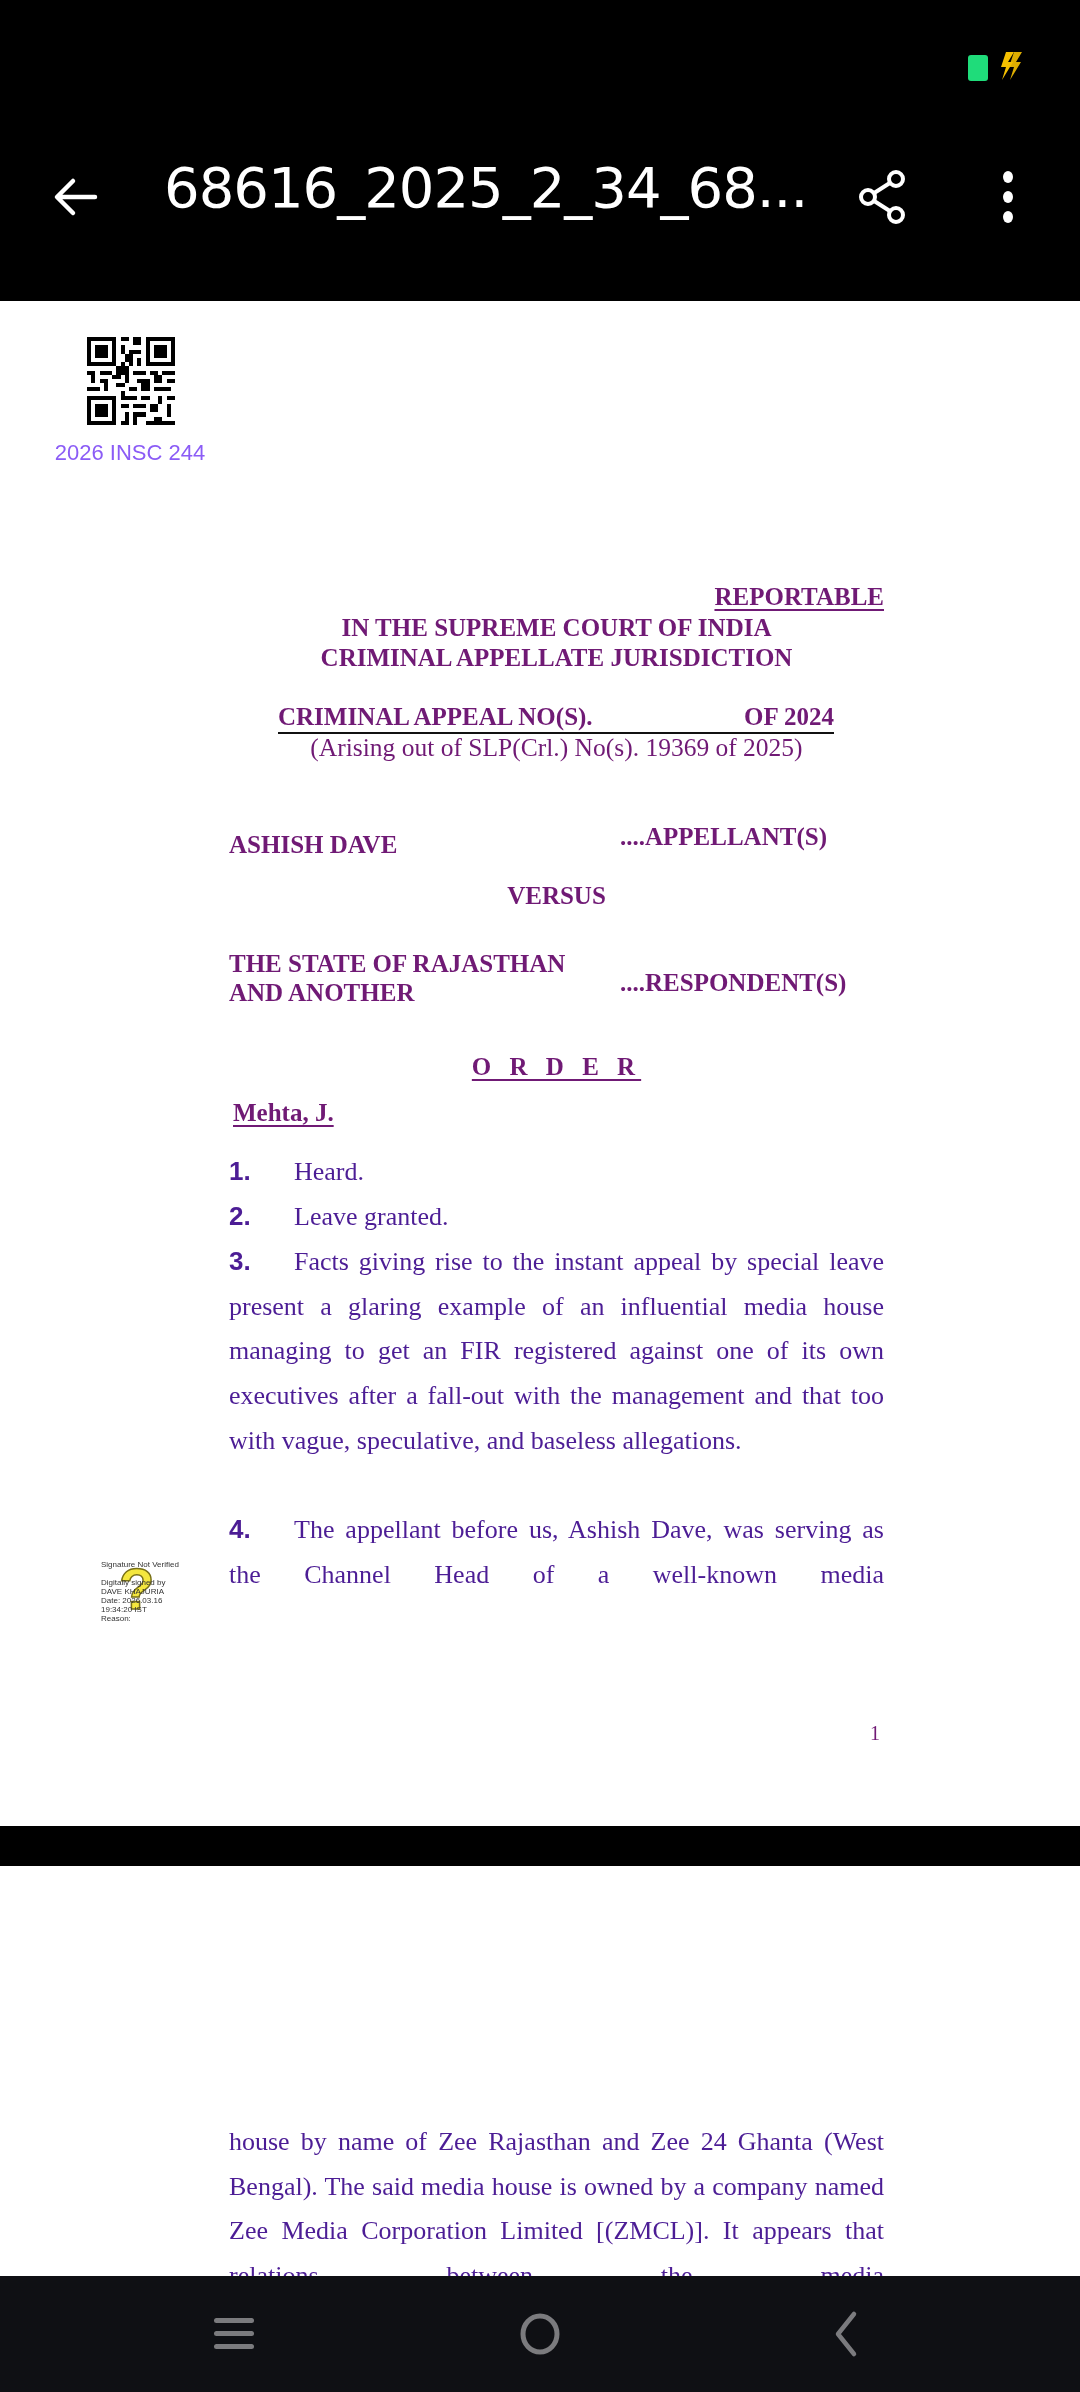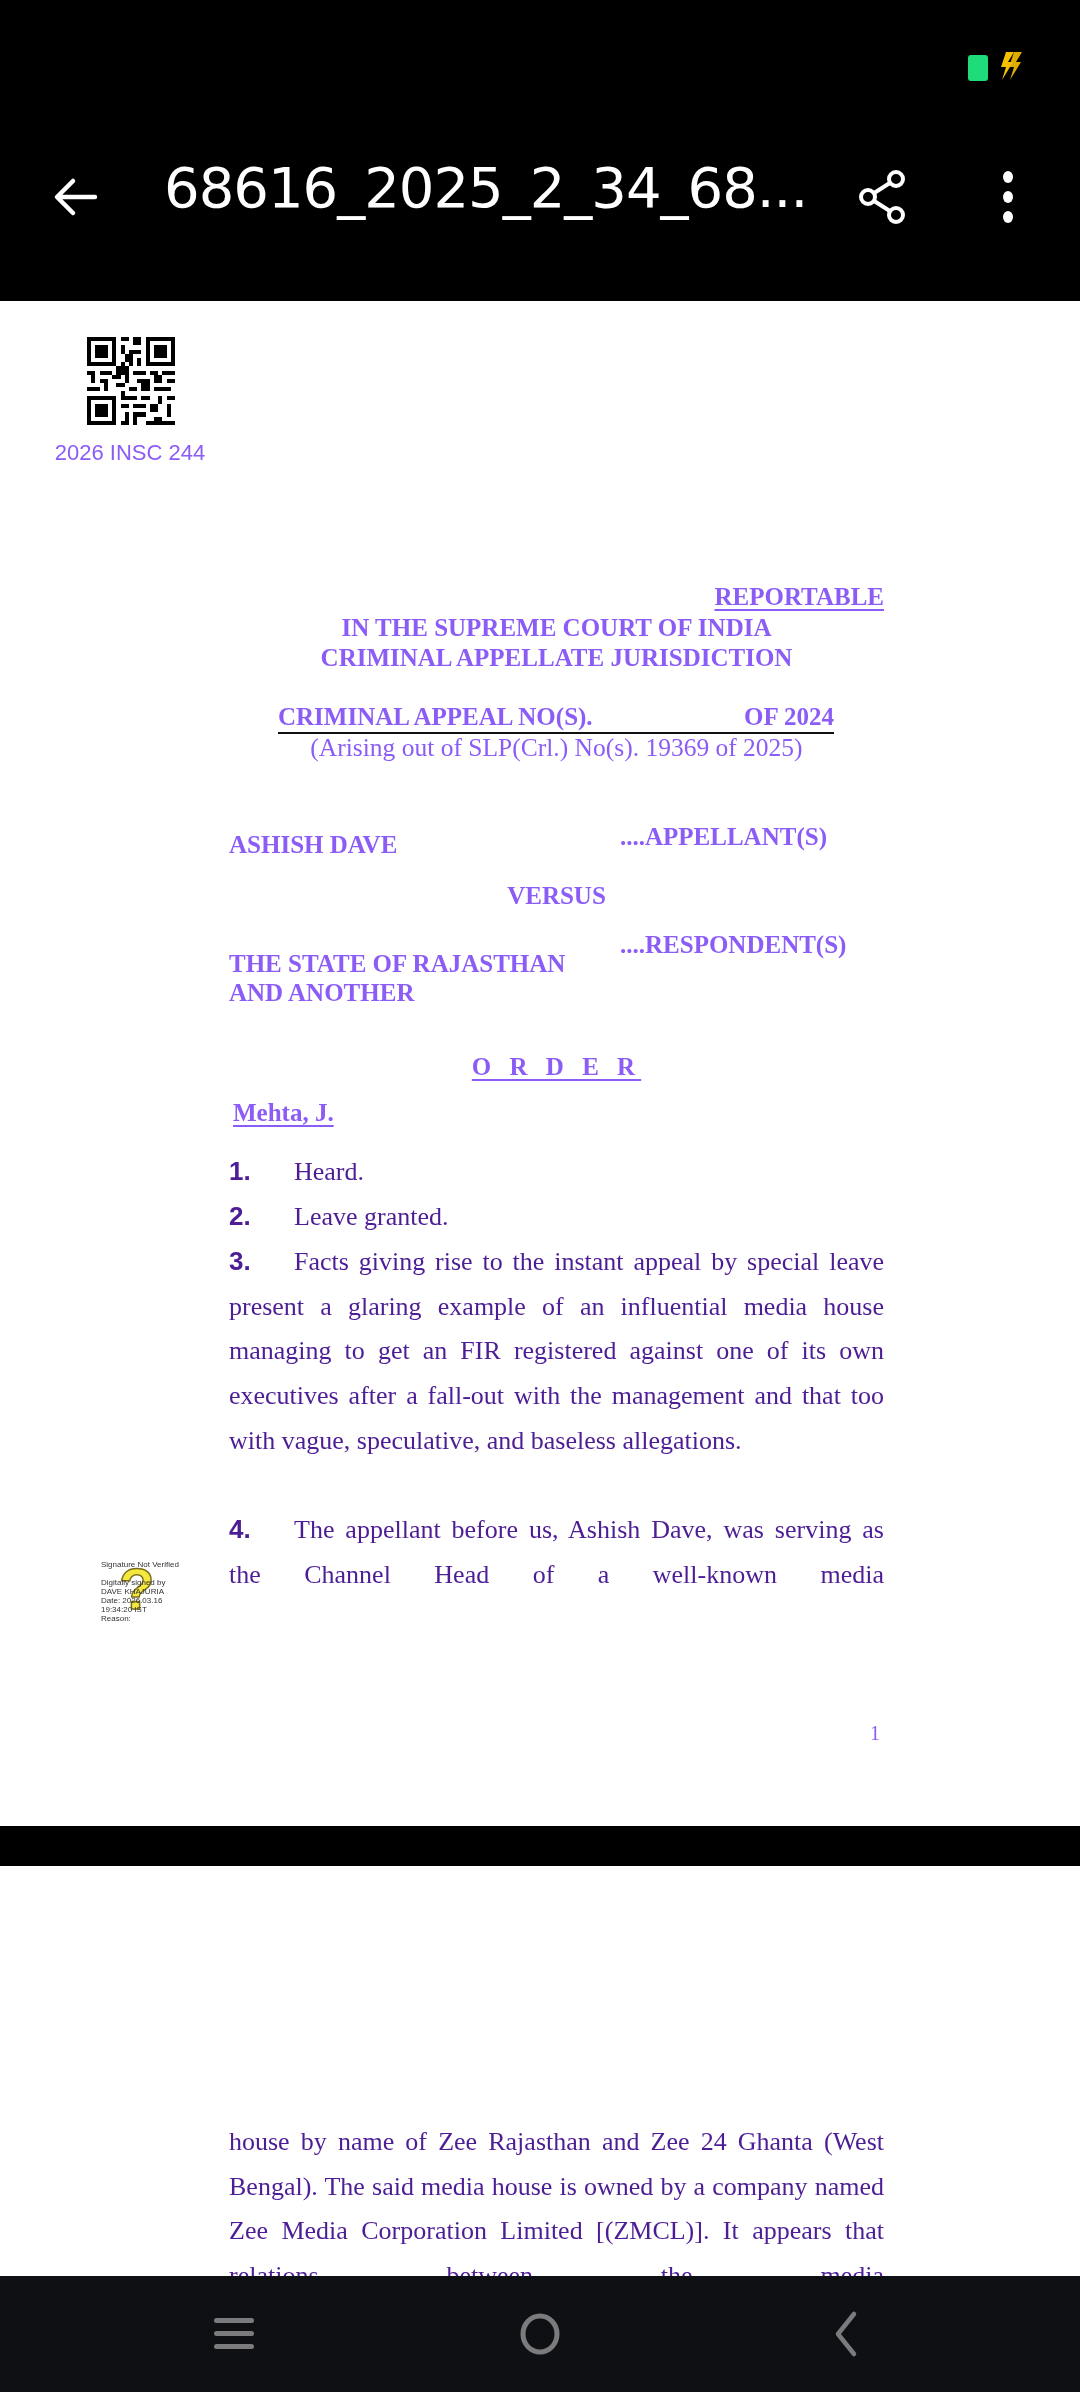--- a/index.html
+++ b/index.html
@@ -9,21 +9,21 @@
   #appbar { left:0; top:100px; width:1080px; height:201px; background:#000; }
   .battery { left:968px; top:55px; width:20px; height:26px; background:#1fdc7a; border-radius:3px; }
   .bolt { left:996px; top:50px; width:28px; height:32px; }
   .title { left:164px; top:148px; color:#fff; font-family:"DejaVu Sans", sans-serif; font-size:56px; letter-spacing:-1px; line-height:80px; white-space:nowrap; }
   .icon-btn { width:80px; height:80px; display:flex; align-items:center; justify-content:center; cursor:pointer; }
   .back { left:36px; top:157px; }
   .share { left:842px; top:157px; }
   .more { left:968px; top:157px; }
 
   
-  .doc { font-family:"Liberation Serif", "DejaVu Serif", serif; color:#8b5cf6; }
+  .doc { font-family:"Liberation Serif", "DejaVu Serif", serif; color:#701a75; }
   .qr { left:87px; top:337px; width:88px; height:88px; }
   .cite { left:40px; top:440px; width:180px; text-align:center; font-family:"Liberation Sans", sans-serif; font-size:22px; color:#8b5cf6; }
   .bold { font-weight:bold; }
   .u { text-decoration:underline; text-decoration-thickness:2px; text-underline-offset:4px; }
   .hdr { font-size:25px; line-height:30px; white-space:nowrap; }
   .center { left:229px; width:655px; text-align:center; }
   .reportable { left:229px; width:655px; text-align:right; top:582px; }
   .court1 { top:613px; }
   .court2 { top:643px;text-align:center; }
   .appeal { top:702px; left:278px; width:556px; }
@@ -149,21 +149,21 @@
     <span class="right">OF 2024</span>
     <span class="line"></span>
   </div>
   <div class="abs doc hdr center arising">(Arising out of SLP(Crl.) No(s). 19369 of 2025)</div>
 
   <div class="abs doc hdr bold party-l" style="top:822px;">ASHISH DAVE</div>
   <div class="abs doc hdr bold party-r" style="top:822px;">....APPELLANT(S)</div>
   <div class="abs doc hdr bold center versus">VERSUS</div>
   <div class="abs doc hdr bold party-l" style="top:941px;">THE STATE OF RAJASTHAN</div>
   <div class="abs doc hdr bold party-l" style="top:970px;">AND ANOTHER</div>
-  <div class="abs doc hdr bold party-r" style="top:930px;">....RESPONDENT(S)</div>
+  <div class="abs doc hdr bold party-r" style="top:968px;">....RESPONDENT(S)</div>
 
   <div class="abs doc hdr bold center order"><span class="u">O R D E R</span></div>
   <div class="abs doc hdr bold u judge">Mehta, J.</div>
 
   <div class="para doc" style="top:1149px;">
     <span class="num">1.</span><span>Heard.</span>
   </div>
   <div class="para doc" style="top:1194px;">
     <span class="num">2.</span><span>Leave granted.</span>
   </div>

